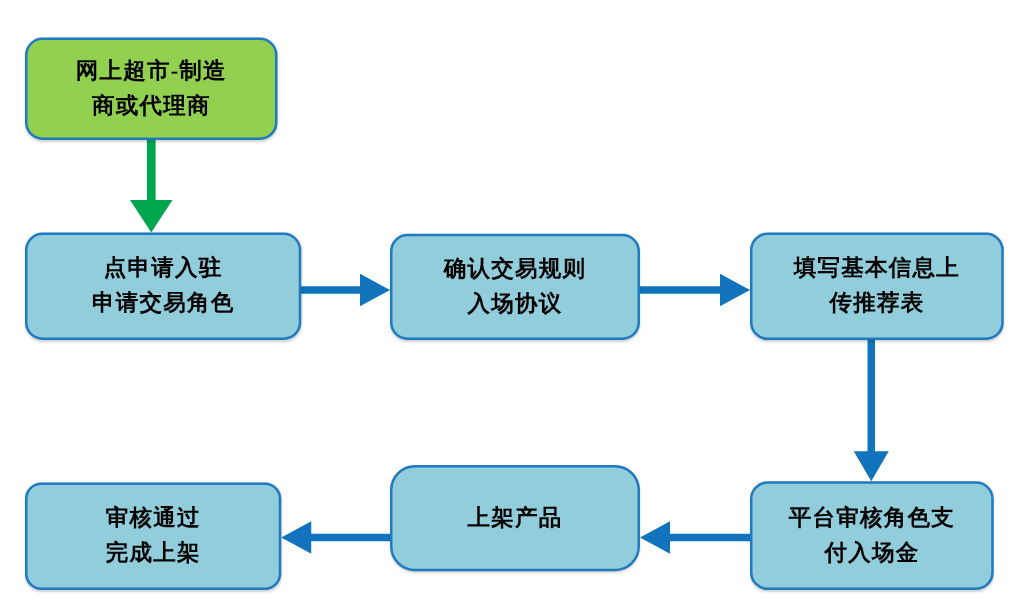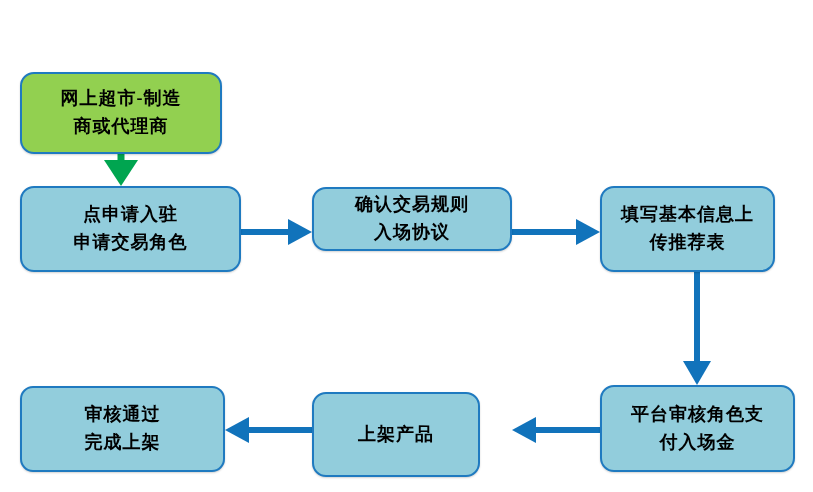--- a/index.html
+++ b/index.html
@@ -31,21 +31,20 @@
     color: #000000;
     font-family: "Liberation Serif", serif;
     font-weight: bold;
     font-size: 18px;
     line-height: 1.55;
     letter-spacing: 1px;
     box-shadow: 0 1px 2px rgba(0,0,0,0.18);
   }
   .node.green {
     background: #92d050;
-    margin-top: 42px;
   }
   .node.blue {
     background: #92cddc;
   }
   .node .label {
     padding: 0 10px;
     white-space: pre-line;
   }
   svg.connectors {
     position: absolute;
@@ -91,36 +90,36 @@
   <div class="node green" style="left:20px; top:30px; width:202px; height:82px;">
     <span class="label">网上超市-制造
 商或代理商</span>
   </div>
 
   <div class="node blue" style="left:20px; top:186px; width:221px; height:86px;">
     <span class="label">点申请入驻
 申请交易角色</span>
   </div>
 
-  <div class="node blue" style="left:312px; top:187px; width:200px; height:64px;">
+  <div class="node blue" style="left:312px; top:187px; width:200px; height:85px;">
     <span class="label">确认交易规则
 入场协议</span>
   </div>
 
-  <div class="node blue" style="left:600px; top:186px; width:175px; height:86px;">
+  <div class="node blue" style="left:600px; top:186px; width:203px; height:86px;">
     <span class="label">填写基本信息上
 传推荐表</span>
   </div>
 
   <div class="node blue" style="left:600px; top:385px; width:195px; height:87px;border-radius:14px;">
     <span class="label">平台审核角色支
 付入场金</span>
   </div>
 
-  <div class="node blue" style="left:312px; top:392px; width:168px; height:85px;">
+  <div class="node blue" style="left:312px; top:372px; width:200px; height:85px;border-radius:20px;">
     <span class="label">上架产品</span>
   </div>
 
   <div class="node blue" style="left:20px; top:386px; width:205px; height:86px;border-radius:13px;">
     <span class="label">审核通过
 完成上架</span>
   </div>
 
 </div>
 

